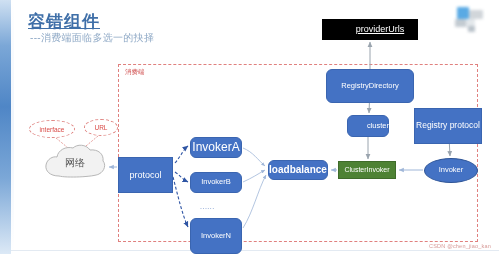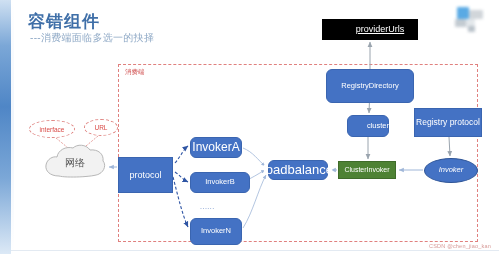--- a/index.html
+++ b/index.html
@@ -41,20 +41,21 @@
 
   
   .title {
     position: absolute;
     left: 28px; top: 10px;
     font-size: 17px;
     font-weight: bold;
     color: #3f6fa8;
     letter-spacing: 1px;
     white-space: nowrap;
+    text-decoration: underline;
   }
   .subtitle {
     position: absolute;
     left: 30px; top: 31px;
     font-size: 10px;
     color: #8fa9c6;
     white-space: nowrap;
     letter-spacing: 0.3px;
   }
 
@@ -116,35 +117,34 @@
   .node-black {
     background: #000000;
     border: 1px solid #000000;
     color: #ffffff;
   }
   .node-black span { text-decoration: underline; }
   .node-ellipse {
     background: #4472c4;
     border: 1px solid #2f5597;
     border-radius: 50%;
-    font-style: italic;
   }
 
   
   .n-providerurls  { left: 322px; top: 19px;  width: 96px; height: 21px; font-size: 9px; padding-left: 20px; }
   .n-registrydir   { left: 326px; top: 69px;  width: 88px; height: 34px; font-size: 7.5px; }
   .n-cluster       { left: 347px; top: 115px; width: 42px; height: 22px; font-size: 7.5px; padding-left: 20px; }
-  .n-registryproto { left: 414px; top: 108px; width: 68px; height: 29px; font-size: 8.5px; white-space: normal; }
-  .n-loadbalance   { left: 268px; top: 160px; width: 60px; height: 20px; font-size: 13px; }
+  .n-registryproto { left: 414px; top: 108px; width: 68px; height: 36px; font-size: 8.5px; white-space: normal; }
+  .n-loadbalance   { left: 268px; top: 160px; width: 60px; height: 20px; font-size: 10px; font-weight: bold; }
   .n-clusterinvoker{ left: 338px; top: 161px; width: 58px; height: 18px; font-size: 7px; }
   .n-invoker       { left: 424px; top: 158px; width: 54px; height: 25px; font-size: 7.5px; }
   .n-protocol      { left: 118px; top: 157px; width: 55px; height: 36px; font-size: 9px; }
   .n-invokera      { left: 190px; top: 137px; width: 52px; height: 21px; font-size: 12px; }
-  .n-invokerb      { left: 190px; top: 172px; width: 60px; height: 21px; font-size: 7.5px; }
-  .n-invokern      { left: 190px; top: 218px; width: 52px; height: 27px; font-size: 7.5px; }
+  .n-invokerb      { left: 190px; top: 172px; width: 52px; height: 21px; font-size: 7.5px; }
+  .n-invokern      { left: 190px; top: 218px; width: 52px; height: 36px; font-size: 7.5px; }
 
   .dots {
     position: absolute;
     left: 200px; top: 203px;
     font-size: 7px;
     color: #5b7fc0;
     letter-spacing: 0.5px;
   }
 
   

